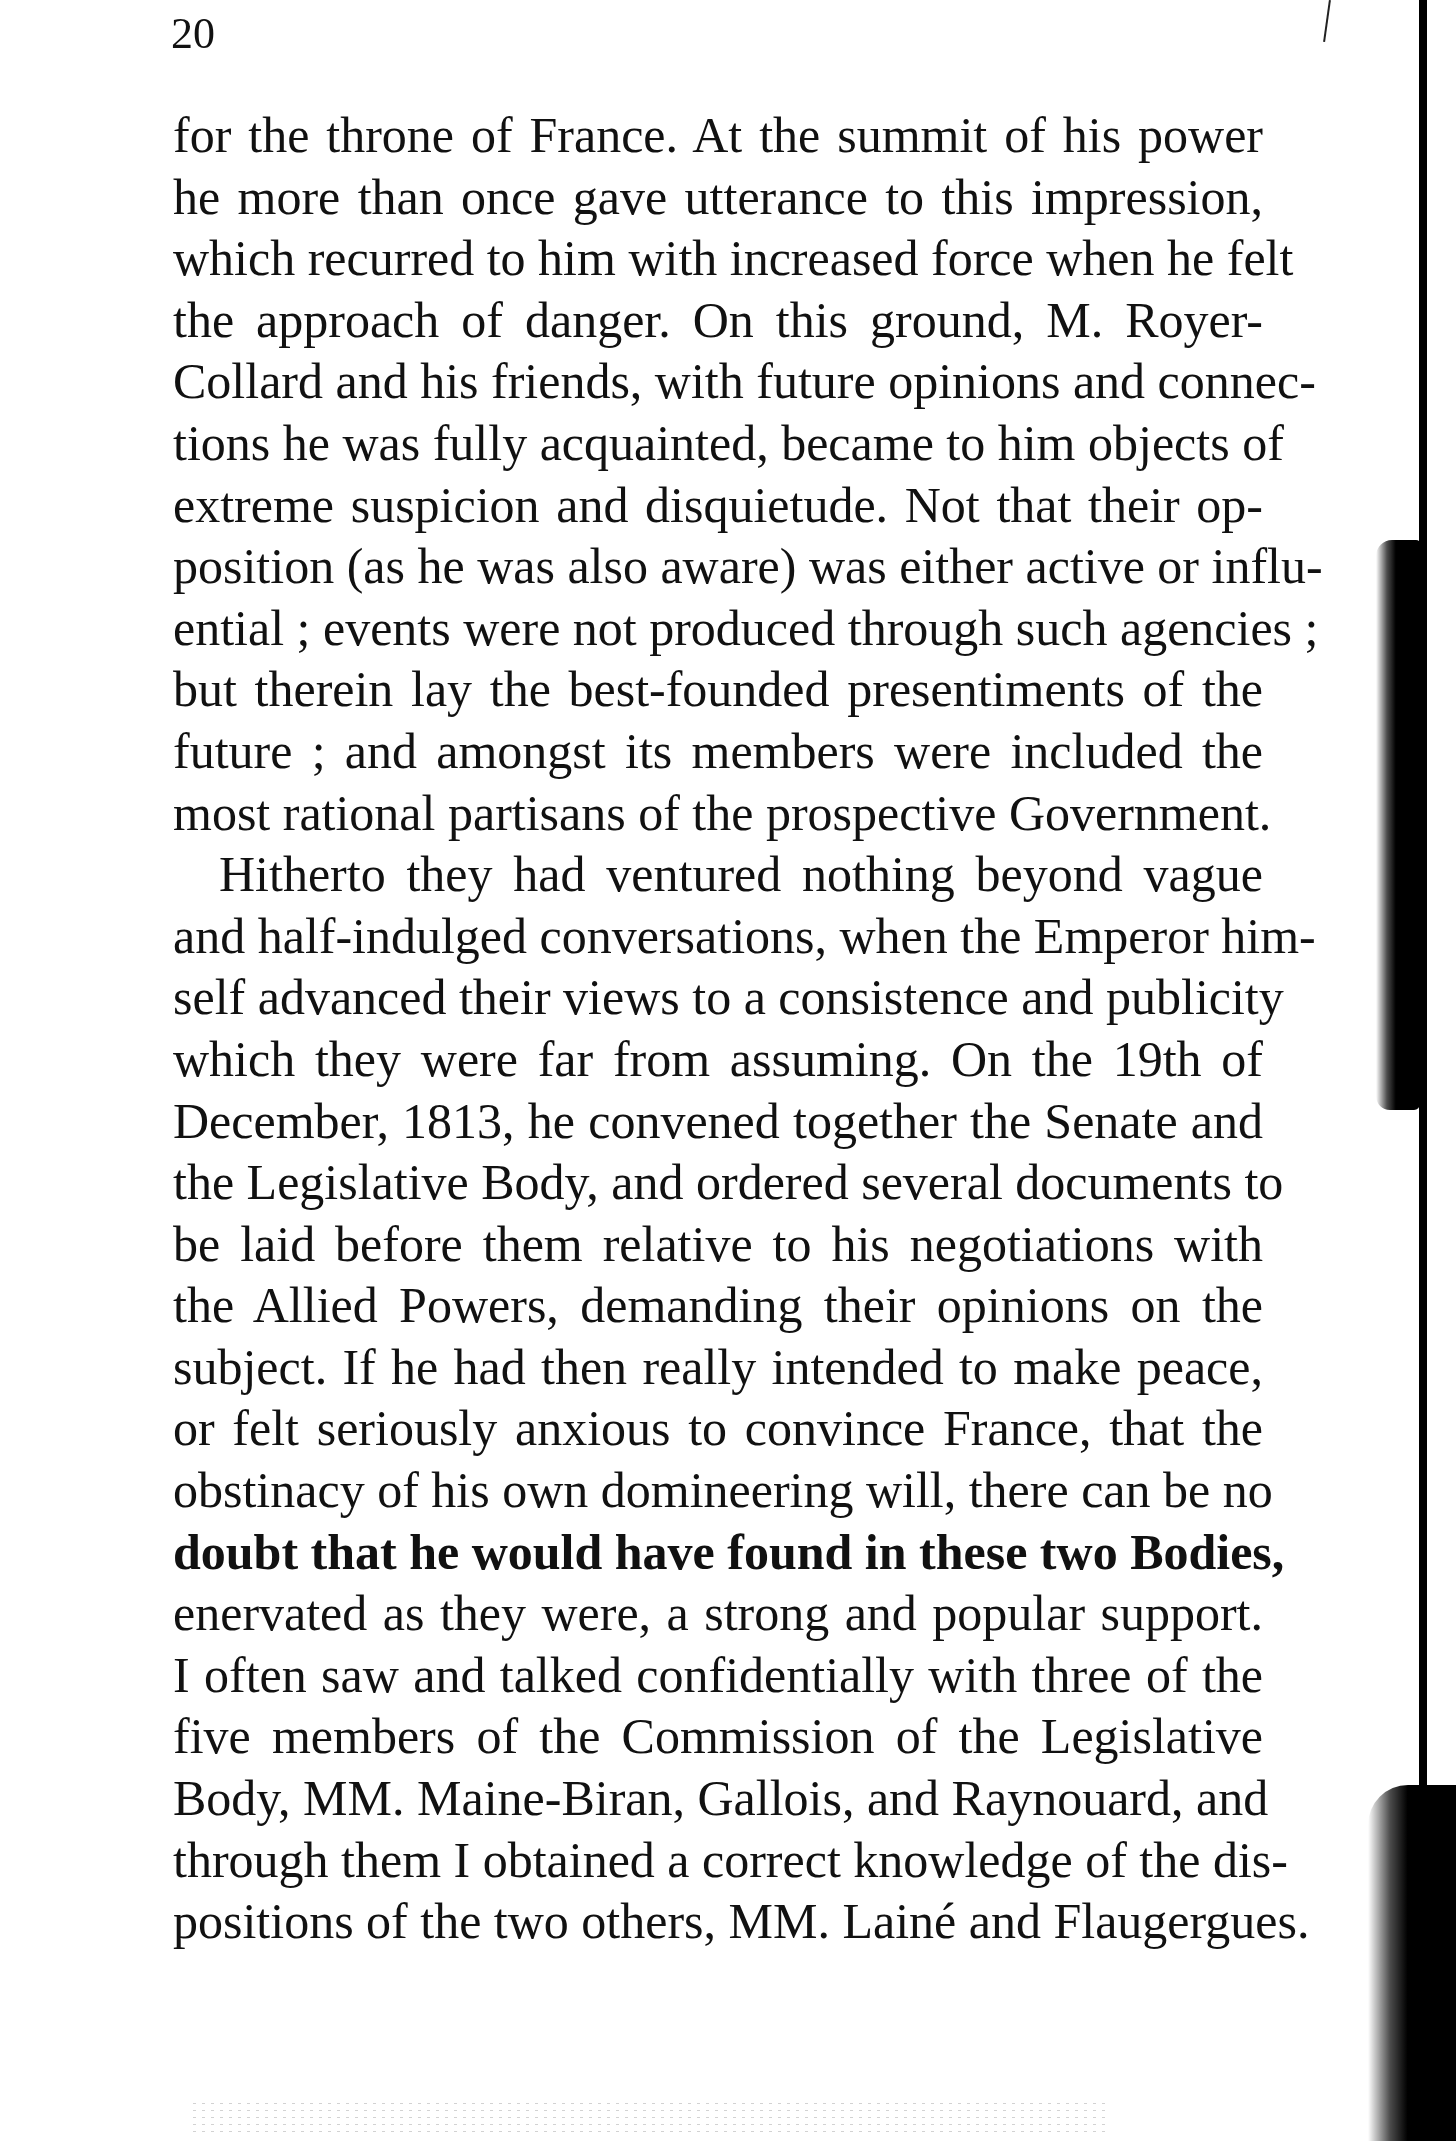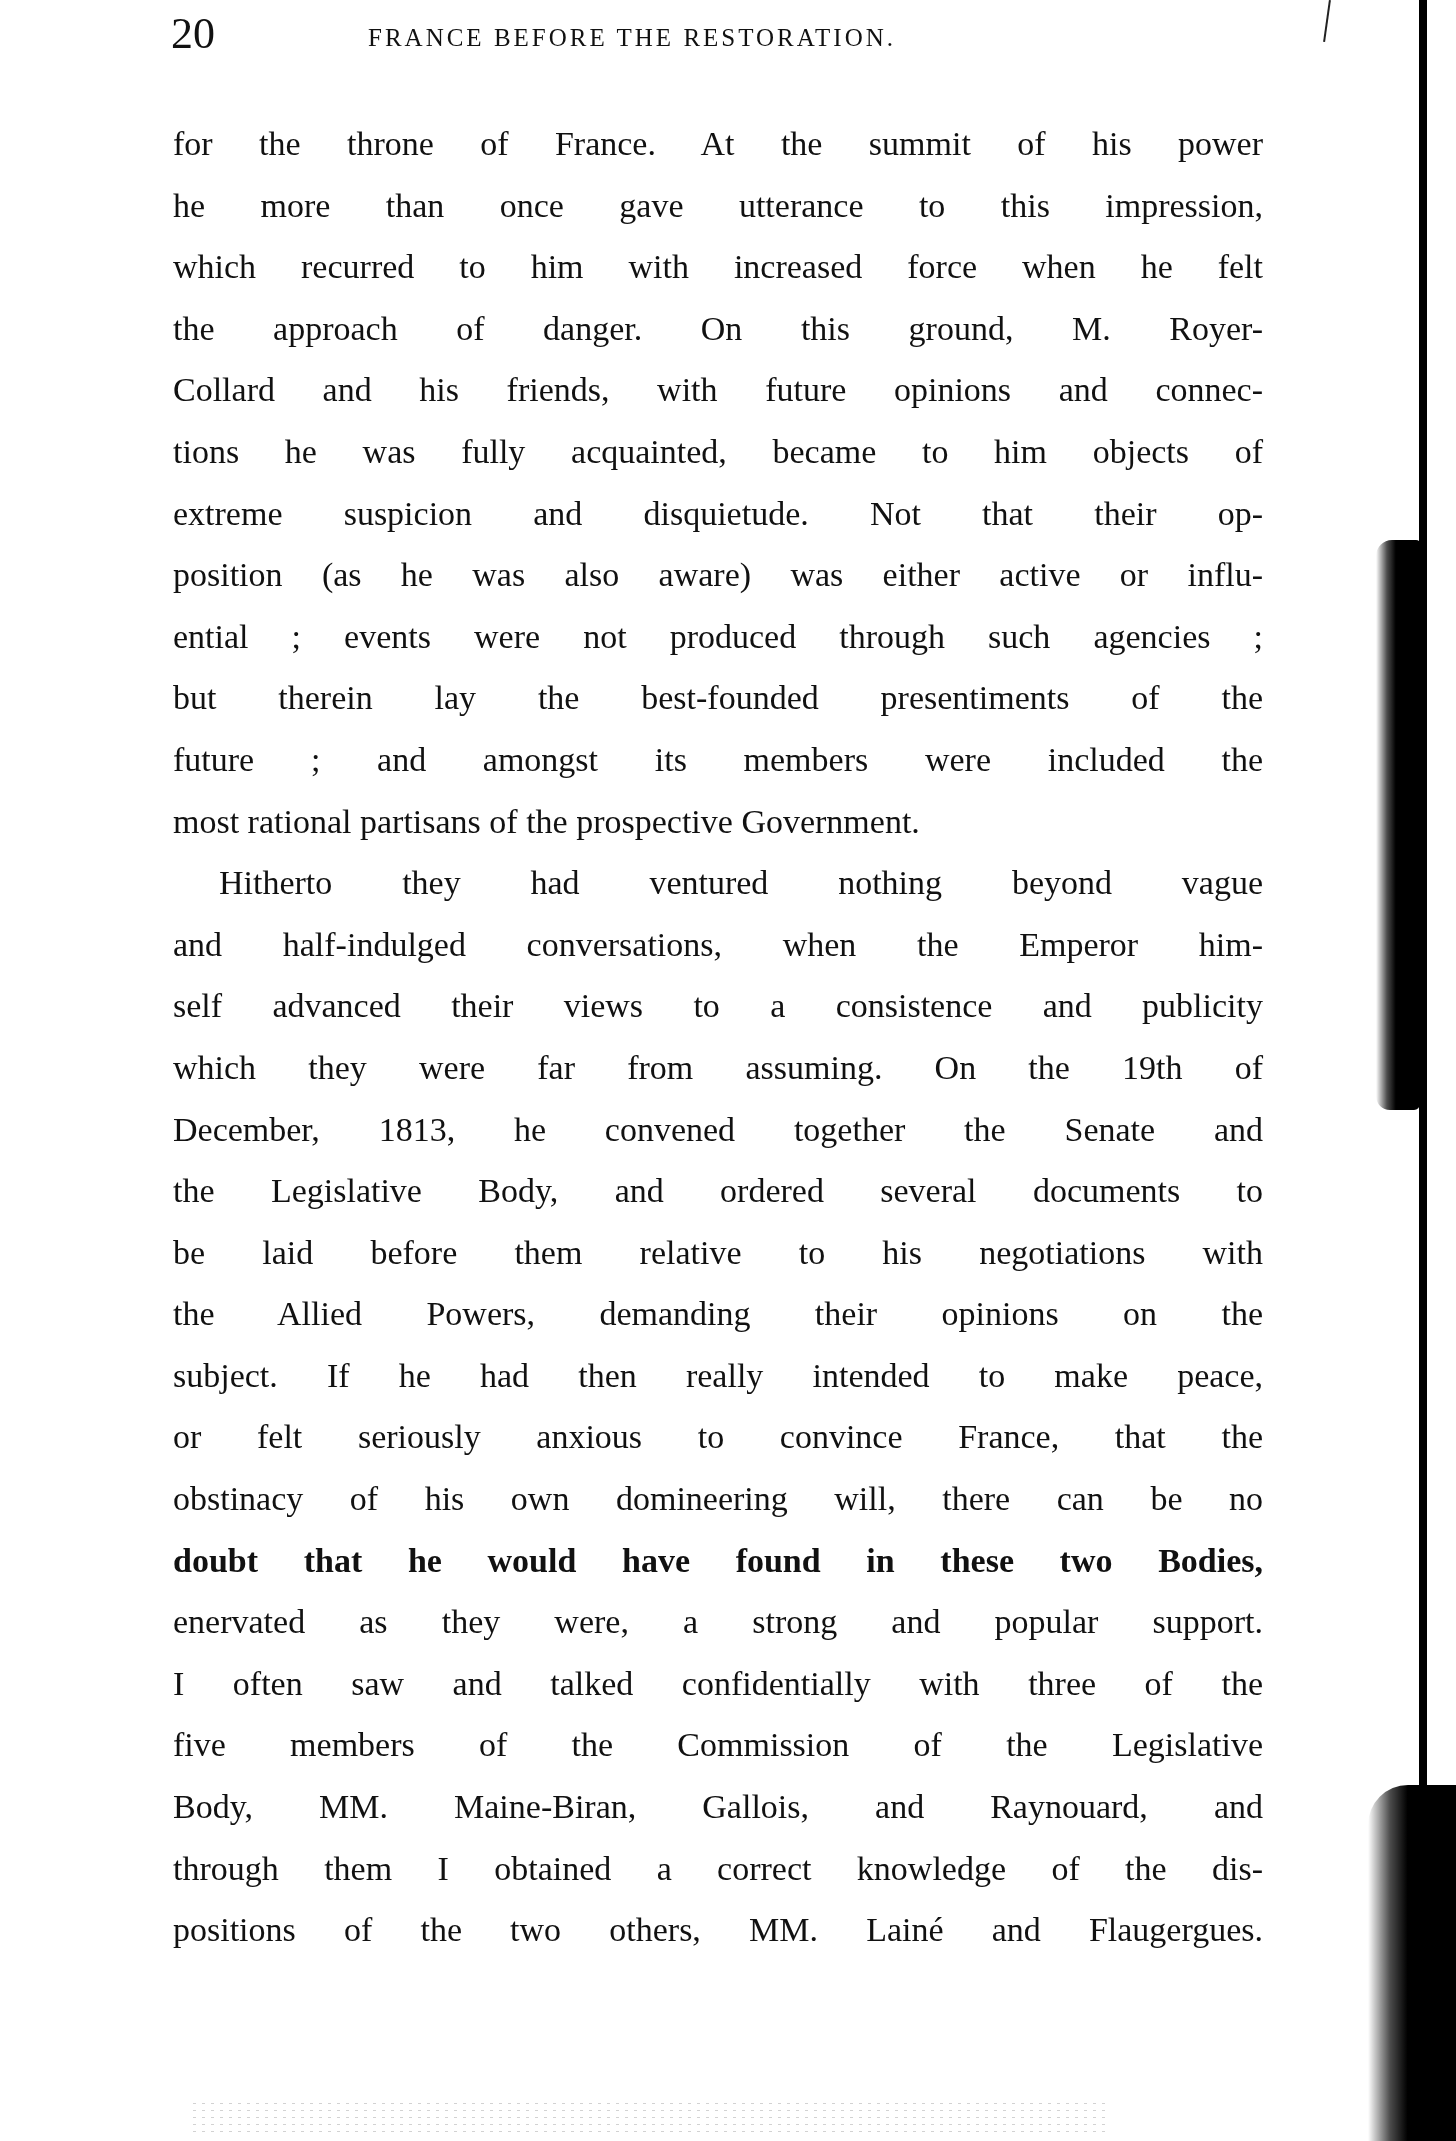--- a/index.html
+++ b/index.html
@@ -43,23 +43,22 @@
     letter-spacing: 3px;
     line-height: 40px;
     font-variant: small-caps;
     text-transform: uppercase;
   }
   .body-text {
     position: absolute;
     left: 173px;
     top: 105px;
     width: 1090px;
-    font-size: 34px;
+    font-size: 50px;
     line-height: 61.6px;
-    margin-top: 8px;
   }
   .body-text .line {
     display: block;
     text-align: justify;
     text-align-last: justify;
     white-space: nowrap;
     height: 61.6px;
     overflow: visible;
   }
   .body-text .line.last {
@@ -115,21 +114,20 @@
     opacity: 0.5;
   }
 </style>
 </head>
 <body>
 
 <div class="page">
 
   <div class="running-head">
     <span class="page-number">20</span>
-    <span class="running-title">FRANCE BEFORE THE RESTORATION.</span>
   </div>
 
   <div class="body-text" id="body-text">
       <div class="line" style="white-space: nowrap;">for the throne of France.  At the summit of his power</div>
       <div class="line" style="white-space: nowrap;">he more than once gave utterance to this impression,</div>
       <div class="line" style="white-space: nowrap;">which recurred to him with increased force when he felt</div>
       <div class="line" style="white-space: nowrap;">the approach of danger.  On this ground, M. Royer-</div>
       <div class="line" style="white-space: nowrap;">Collard and his friends, with future opinions and connec-</div>
       <div class="line" style="white-space: nowrap;">tions he was fully acquainted, became to him objects of</div>
       <div class="line" style="white-space: nowrap;">extreme suspicion and disquietude.  Not that their op-</div>

